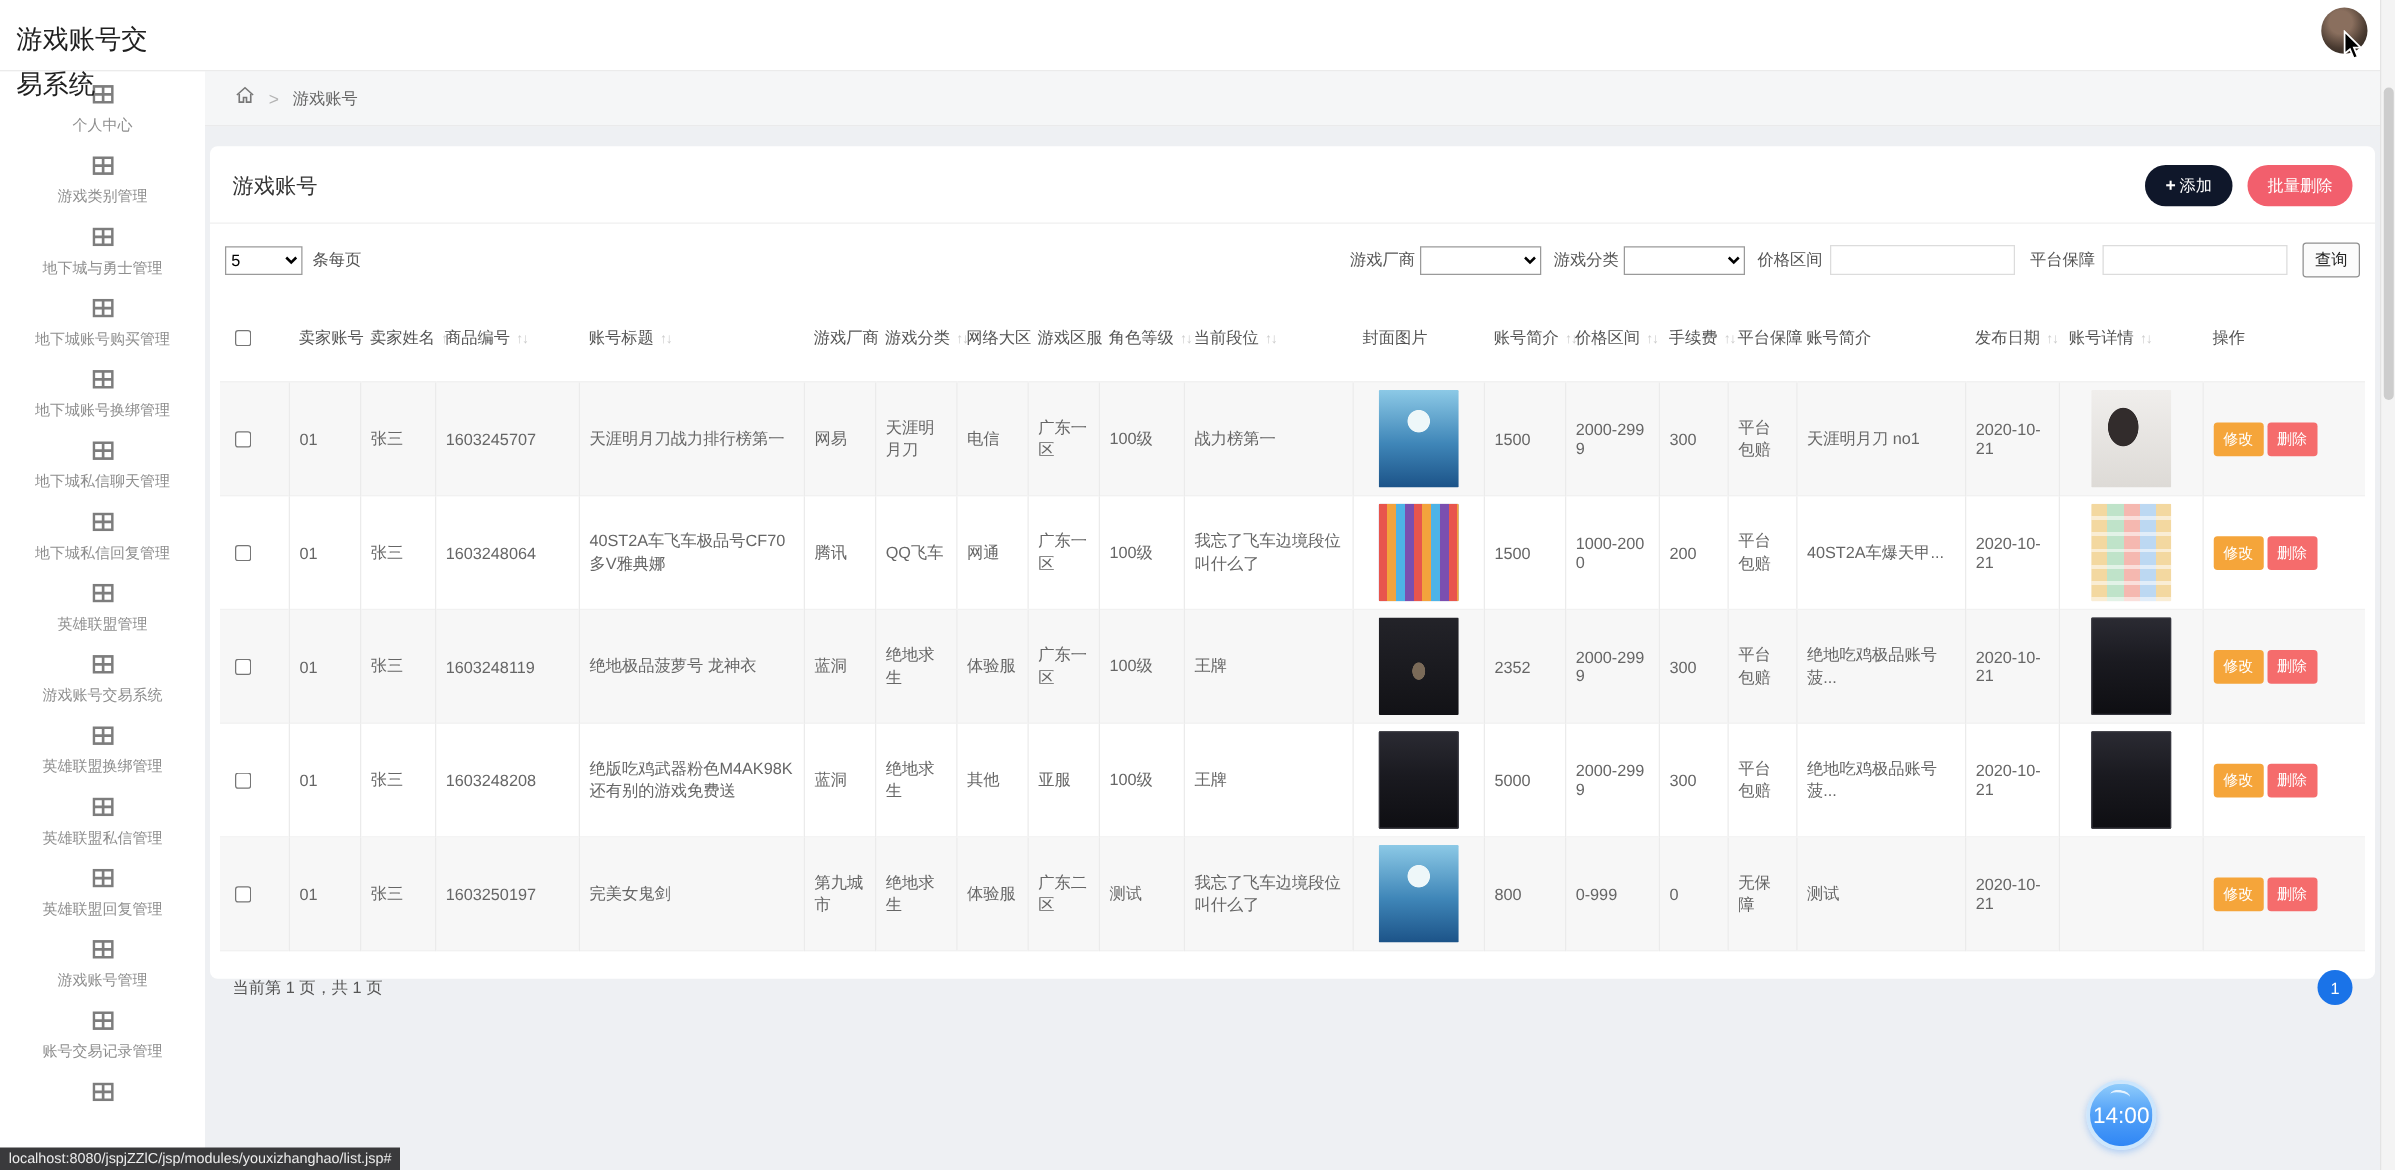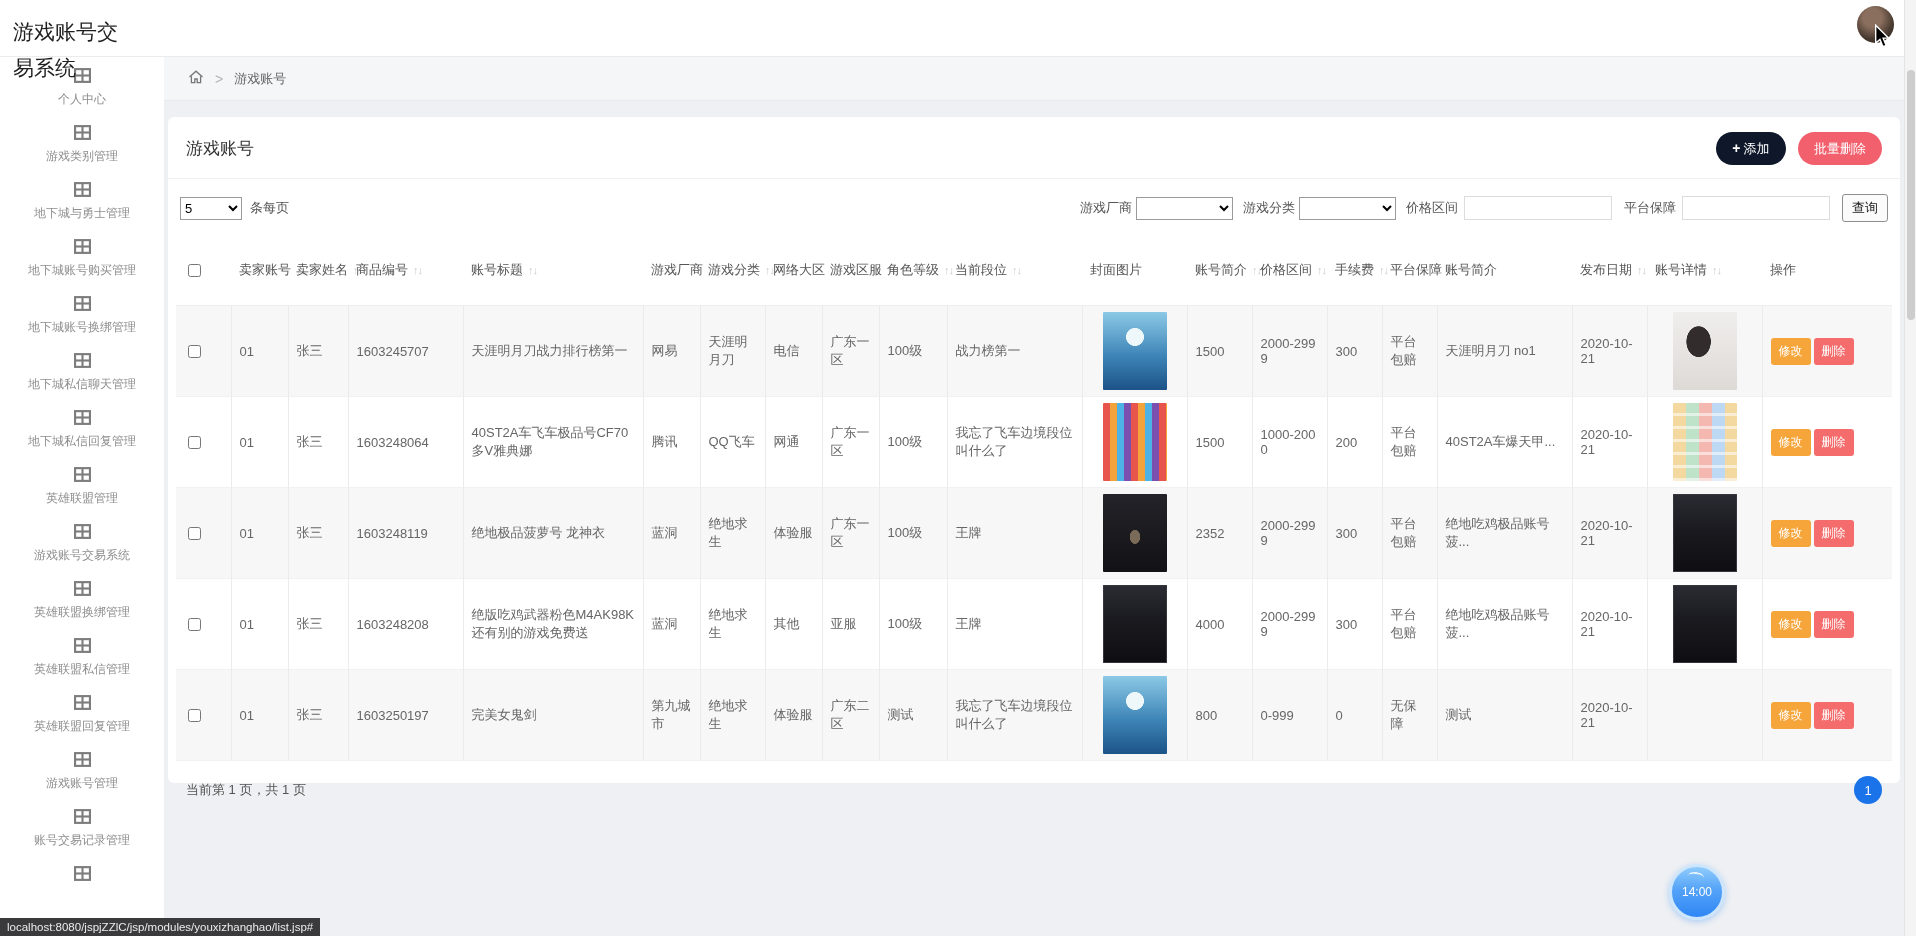--- a/index.html
+++ b/index.html
@@ -60,21 +60,21 @@
   .ph-girl{background:radial-gradient(ellipse at 40% 38%,#322c2c 0 22%,rgba(0,0,0,0) 23%),linear-gradient(180deg,#f0eeec 0%,#dddad6 100%);}
   .ph-items{background:repeating-linear-gradient(0deg,rgba(255,255,255,.55) 0 3px,rgba(255,255,255,0) 3px 13px),repeating-linear-gradient(90deg,#f3d8a0 0 13px,#bfe3c9 13px 26px,#f5b8b0 26px 39px,#bcd8f2 39px 52px),#efece6;}
   
   .card-foot{display:flex;justify-content:space-between;align-items:center;padding:15px 18px;}
   .page-info{font-size:13px;color:#555;}
   .page-dot{width:28px;height:28px;border-radius:50%;background:#1a73e8;color:#fff;display:flex;align-items:center;justify-content:center;font-size:13px;cursor:pointer;}
   
   .clock{position:absolute;left:1669px;top:864px;width:50px;height:50px;border-radius:50%;
     background:linear-gradient(180deg,#90ccfb 0%,#55a3f8 45%,#2f86f5 100%);
     border:3px solid #cde6fc;box-shadow:0 2px 6px rgba(47,134,245,.35);
-    display:flex;align-items:center;justify-content:center;color:#fff;font-size:12px;z-index:40;cursor:pointer;}
+    display:flex;align-items:center;justify-content:center;color:#fff;font-size:18px;z-index:40;cursor:pointer;}
   .clock::before{content:"";position:absolute;top:5px;left:16px;width:16px;height:7px;border-top:2px solid rgba(255,255,255,.8);border-radius:50%;transform:rotate(8deg);}
   
   .statusbar{position:absolute;left:0;bottom:0;background:#3a3a3c;color:#ececec;font-size:11.5px;padding:3px 7px;z-index:50;white-space:nowrap;}
   
   .scrollbar{position:absolute;right:0;top:0;width:11px;height:936px;background:#f4f4f4;border-left:1px solid #e4e4e4;z-index:25;}
   .scroll-thumb{position:absolute;right:1px;top:70px;width:8px;height:250px;background:#cdcdcd;border-radius:4px;cursor:pointer;}
   
   .cursor{position:absolute;left:1874px;top:24px;z-index:60;pointer-events:none;}
 </style>
 </head>
@@ -368,21 +368,21 @@
             <td>绝版吃鸡武器粉色M4AK98K还有别的游戏免费送</td>
             <td>蓝洞</td>
             <td>绝地求生</td>
             <td>其他</td>
             <td>亚服</td>
             <td>100级</td>
             <td>王牌</td>
             <td>
               <div class="ph ph-darkscreen"></div>
             </td>
-            <td>4000</td>
+            <td>5000</td>
             <td>2000-2999</td>
             <td>300</td>
             <td>平台包赔</td>
             <td>绝地吃鸡极品账号 菠...</td>
             <td>2020-10-21</td>
             <td>
               <div class="ph ph-darkscreen"></div>
             </td>
             <td><button class="btn-edit">修改</button><button class="btn-del">删除</button></td>
           </tr>

